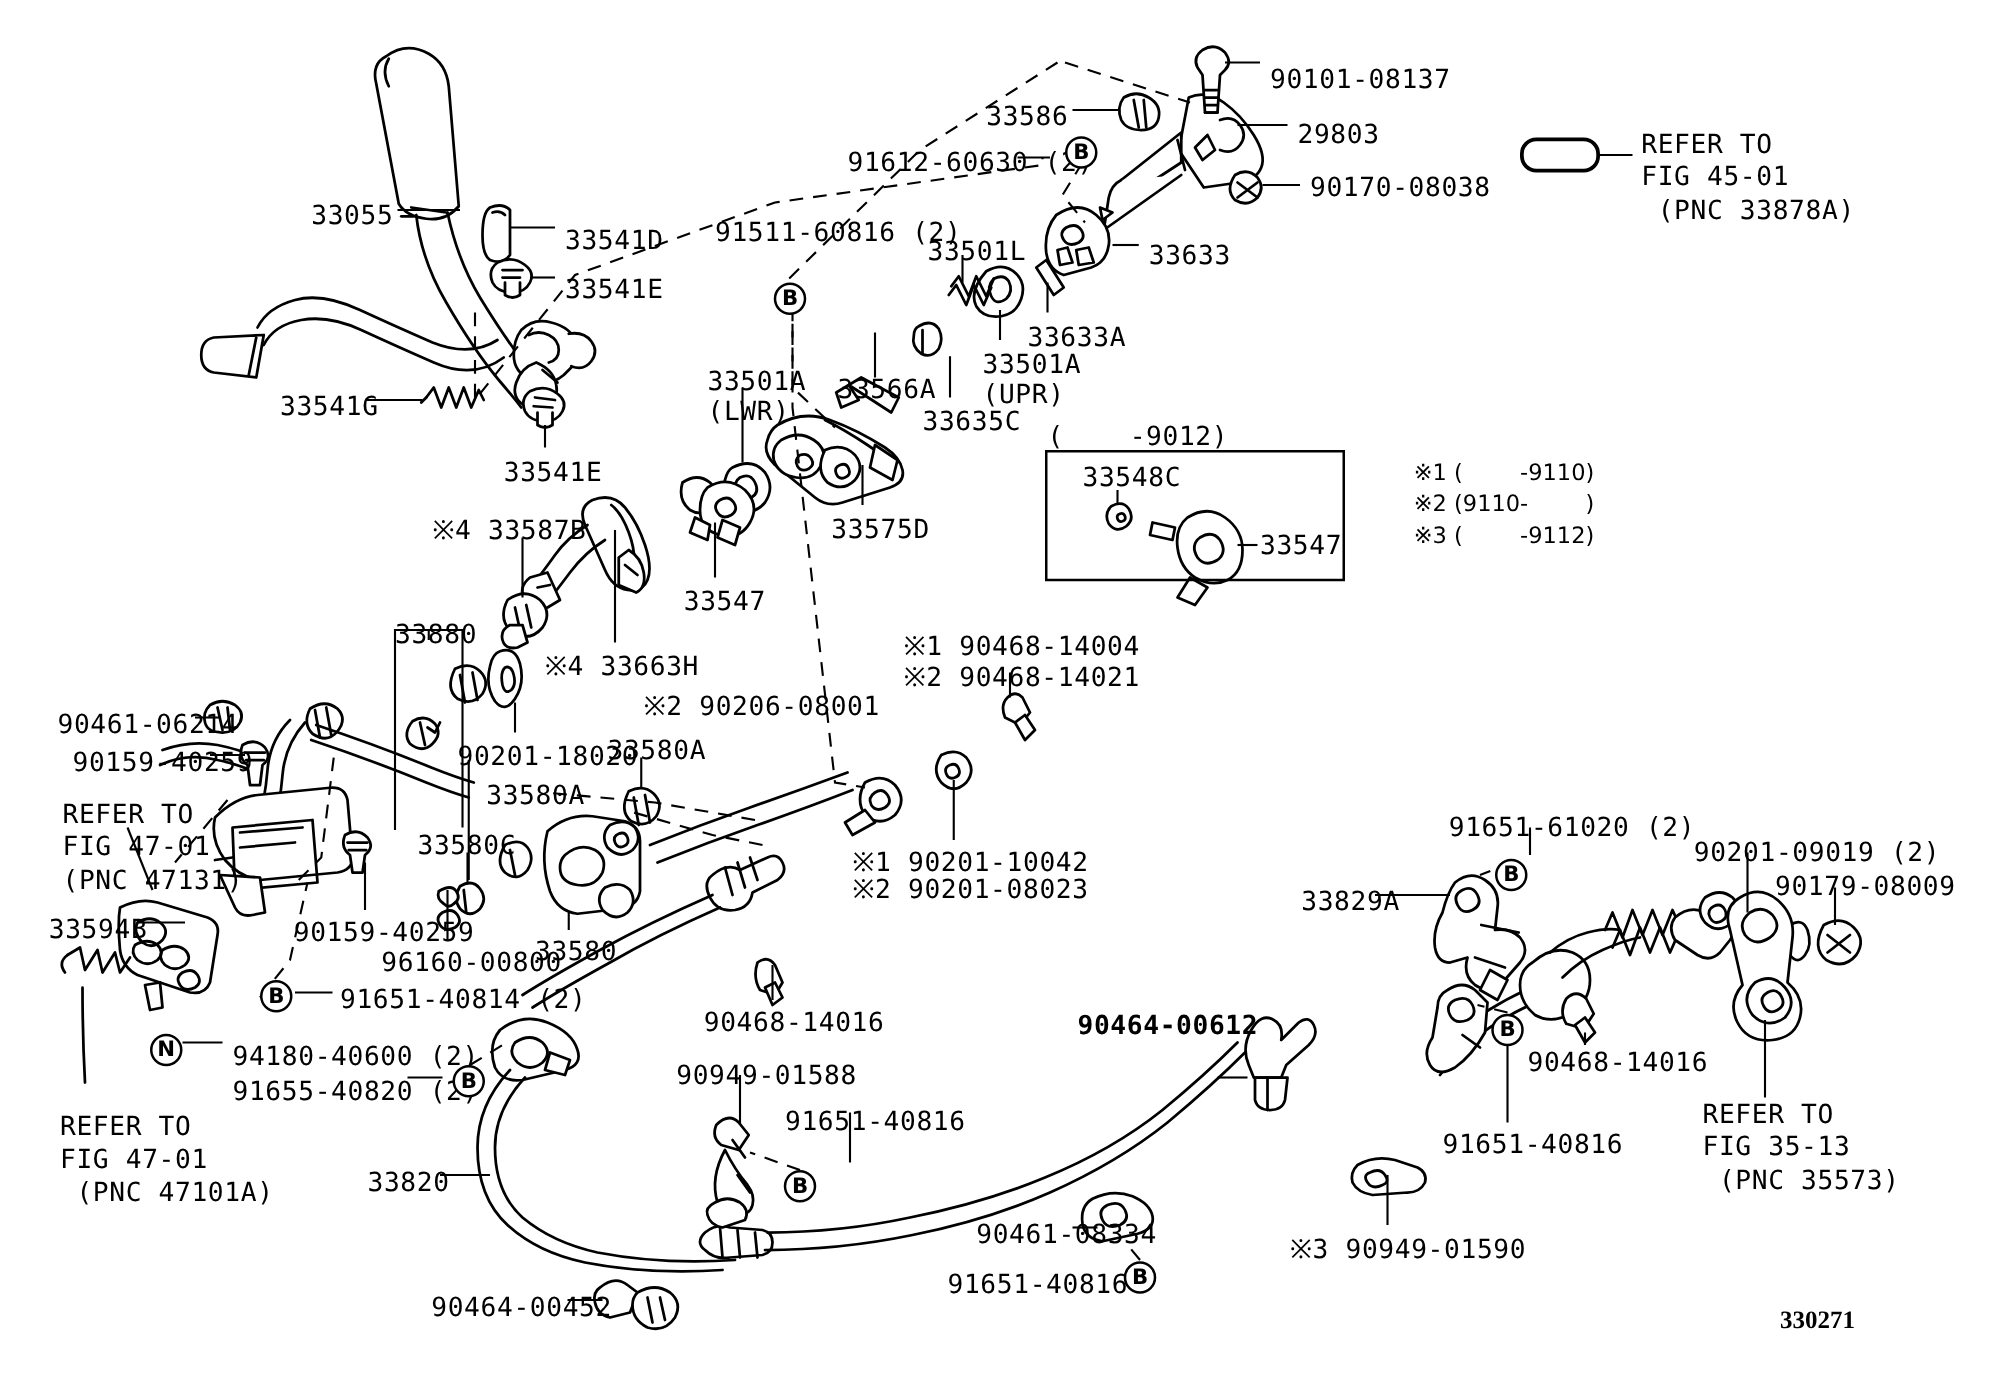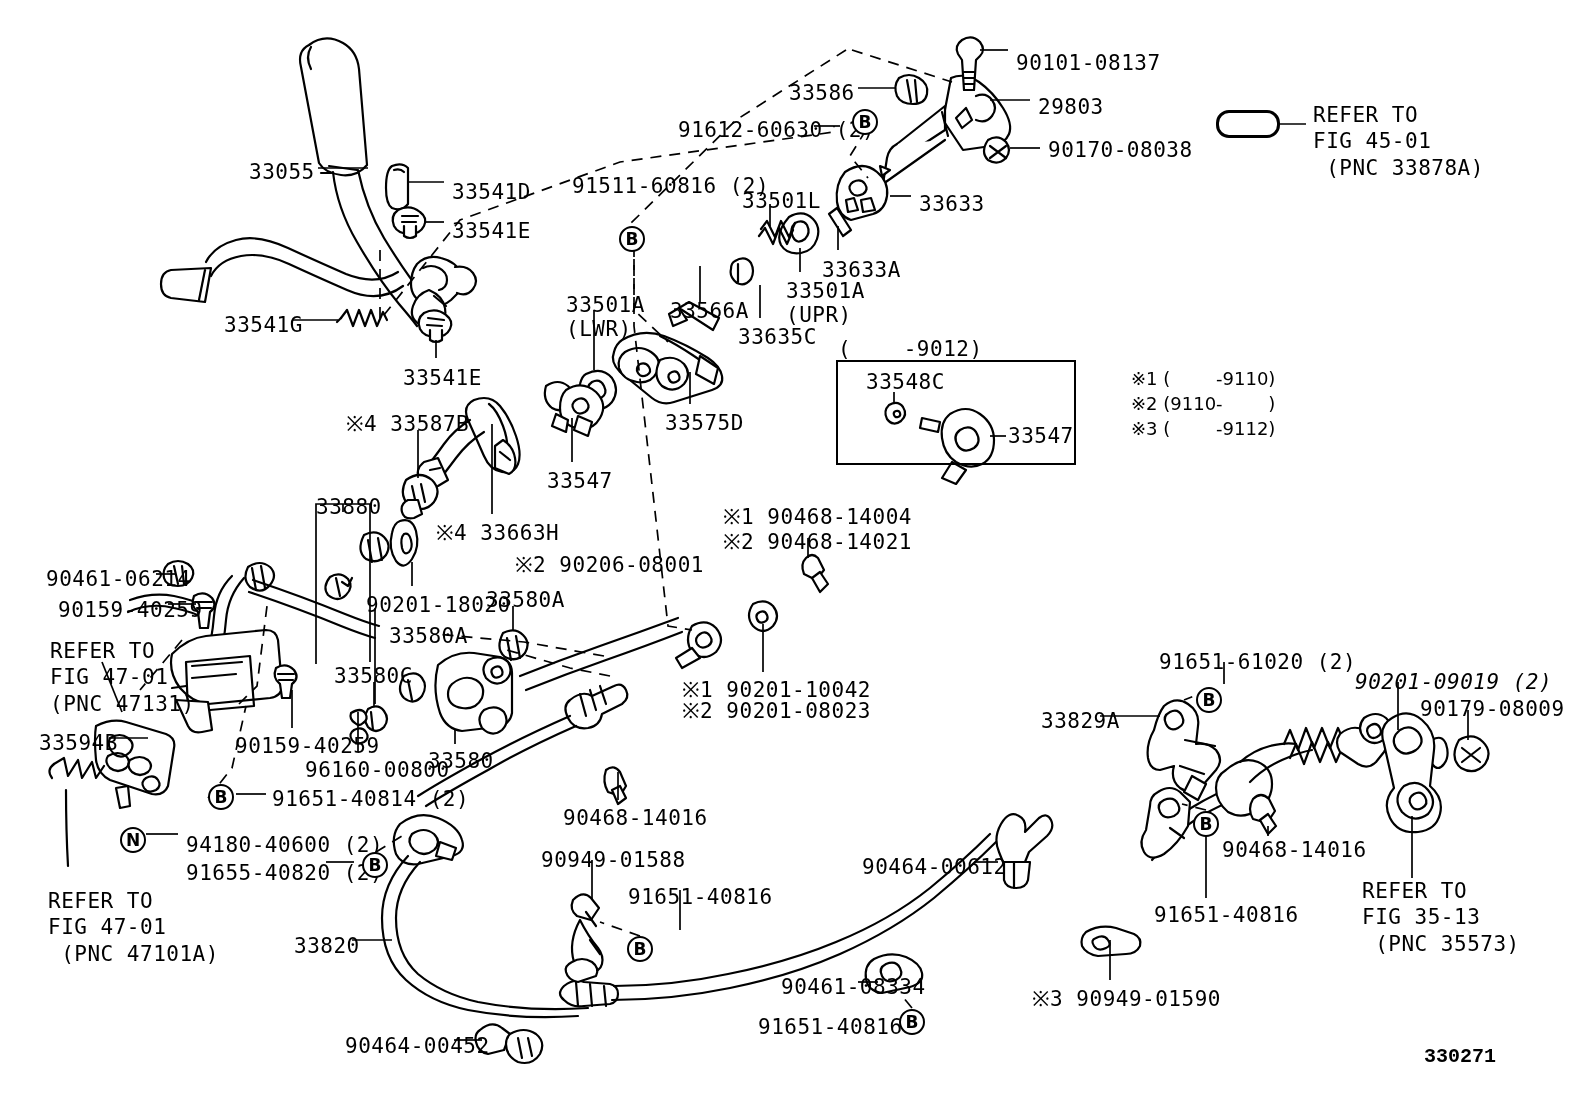--- a/index.html
+++ b/index.html
@@ -28,21 +28,21 @@
     position:absolute;
     border:2px solid #000;border-radius:50%;
     width:26px;height:26px;
     font-family:"DejaVu Sans","Liberation Sans",sans-serif;
     font-size:17px;font-weight:bold;
     display:flex;align-items:center;justify-content:center;
     background:#fff;
     box-sizing:border-box;
   }
   .boxframe{position:absolute;border:2px solid #000;background:transparent;box-sizing:border-box;}
-  .figno{position:absolute;font-family:Liberation Mono, monospace;font-size:20px;font-weight:bold;}
+  .figno{position:absolute;font-family:Liberation Serif, serif;font-size:20px;font-weight:bold;}
   .refbox{
     position:absolute;width:64px;height:28px;border:3px solid #000;border-radius:13px;background:#fff;box-sizing:border-box;
   }
 </style>
 </head>
 <body>
 
 <div id="sheet">
 
   <svg class="art" viewBox="0 0 1592 1099">
@@ -446,25 +446,25 @@
       <div class="lbl big" style="left: 345px; top: 1034px;">90464-00452</div>
       <div class="lbl big" style="left: 723px; top: 505px;">※1 90468-14004</div>
       <div class="lbl big" style="left: 723px; top: 530px;">※2 90468-14021</div>
       <div class="lbl big" style="left: 682px; top: 678px;">※1 90201-10042</div>
       <div class="lbl big" style="left: 682px; top: 699px;">※2 90201-08023</div>
       <div class="lbl big" style="left: 563px; top: 806px;">90468-14016</div>
       <div class="lbl big" style="left: 541px; top: 848px;">90949-01588</div>
       <div class="lbl big" style="left: 628px; top: 885px;">91651-40816</div>
       <div class="lbl big" style="left: 757px; top: 975px; margin-left: 24px;">90461-08334</div>
       <div class="lbl big" style="left: 758px; top: 1015px;">91651-40816</div>
-      <div class="lbl big" style="left: 862px; top: 855px;">90464-00612</div>
+      <div class="lbl big" style="left: 862px; top: 808px; font-weight: bold;">90464-00612</div>
       <div class="lbl big" style="left: 1032px; top: 987px;">※3 90949-01590</div>
       <div class="lbl big" style="left: 1041px; top: 709px;">33829A</div>
       <div class="lbl big" style="left: 1159px; top: 650px;">91651-61020 (2)</div>
-      <div class="lbl big" style="left: 1355px; top: 670px; font-style: italic;">90201-09019 (2)</div>
+      <div class="lbl big" style="left: 1355px; top: 670px;">90201-09019 (2)</div>
       <div class="lbl big" style="left: 1420px; top: 697px;">90179-08009</div>
       <div class="lbl big" style="left: 1222px; top: 838px;">90468-14016</div>
       <div class="lbl big" style="left: 1154px; top: 903px;">91651-40816</div>
     </div>
   <div id="badge-layer">
       <div class="circ" style="left: 619px; top: 226px;">B</div>
       <div class="circ" style="left: 852px; top: 109px;">B</div>
       <div class="circ" style="left: 208px; top: 784px;">B</div>
       <div class="circ" style="left: 120px; top: 827px;">N</div>
       <div class="circ" style="left: 362px; top: 852px;">B</div>

